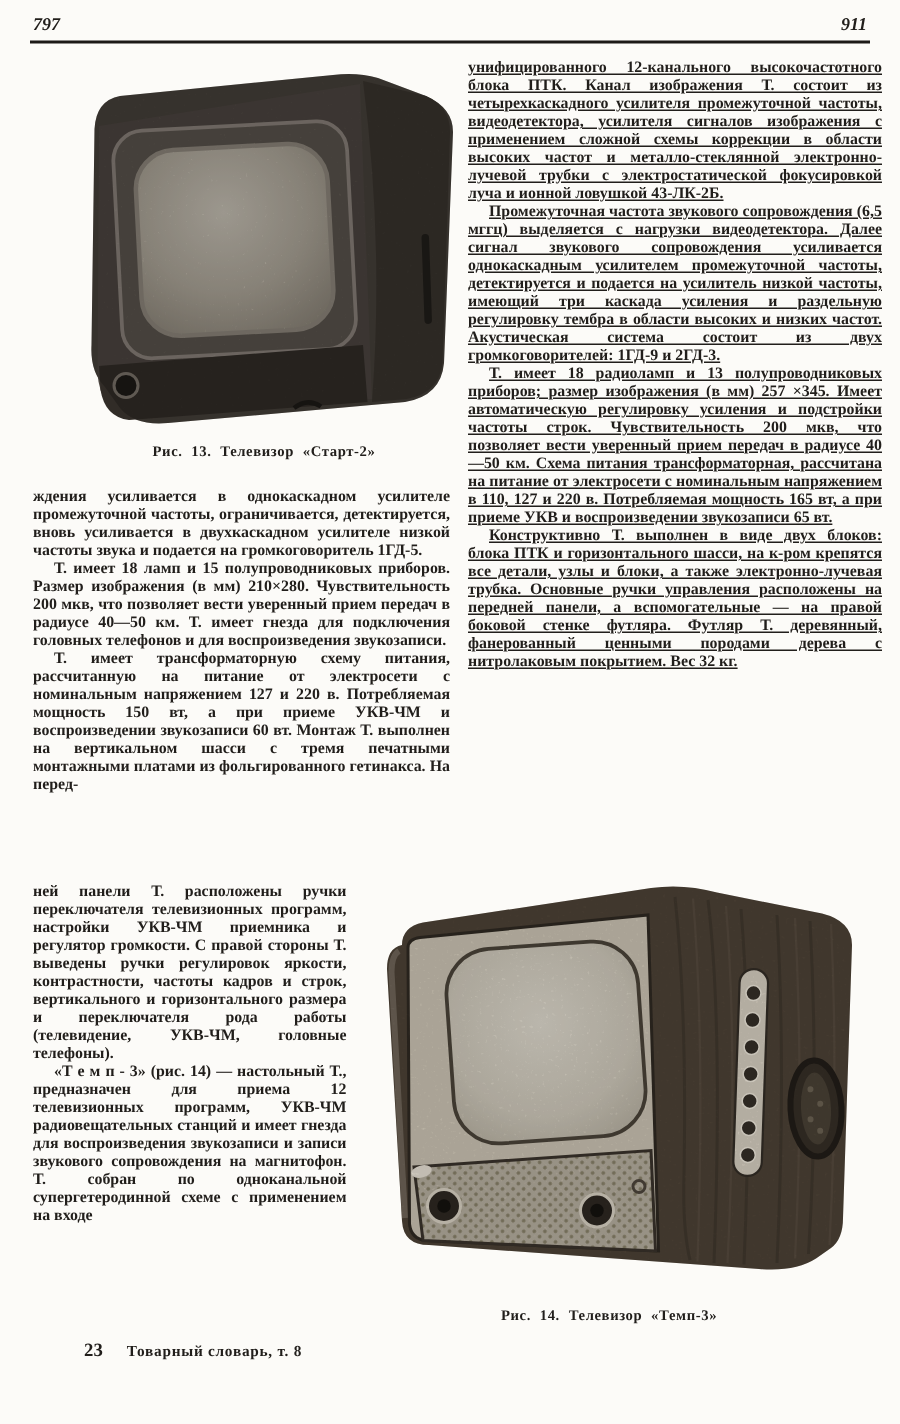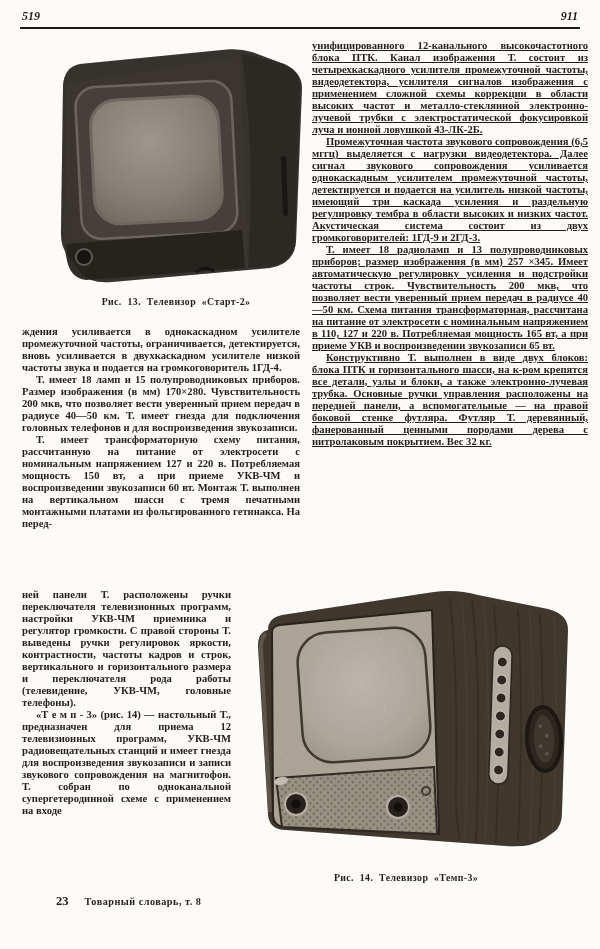--- a/index.html
+++ b/index.html
@@ -31,21 +31,21 @@
   
   #footer{position:absolute;left:56px;top:891px;font-family:"Liberation Serif",serif;}
   #footer .sig{font:bold 12.5px/14px "Liberation Serif",serif;margin-right:16px;}
   #footer .note{font:bold 10.2px/14px "Liberation Serif",serif;letter-spacing:.5px;}
 </style>
 </head>
 <body>
 
 <div id="page">
 
-  <span class="pagenum left">519</span>
+  <span class="pagenum left">797</span>
   <span class="pagenum right">911</span>
   <div class="rule"></div>
 
   <figure id="fig13">
     <svg width="260" height="244" viewBox="0 0 260 244">
       <defs>
         <radialGradient id="scr1" cx="45%" cy="35%" r="80%">
           <stop offset="0%" stop-color="#c8c2b6"></stop>
           <stop offset="55%" stop-color="#ada699"></stop>
           <stop offset="100%" stop-color="#8a8377"></stop>
@@ -68,22 +68,22 @@
       <path d="M20,200 L196,186 L199,224 L40,236 Q24,234 21,216 Z" fill="#312c27"></path>
       <circle cx="38" cy="213" r="8" fill="#1d1a17" stroke="#7a736a" stroke-width="2"></circle>
       <path d="M150,228 q9,-7 18,-1" stroke="#1d1a17" fill="none" stroke-width="3"></path>
       <rect x="236" y="112" width="5" height="60" rx="2.5" fill="#211e1a" transform="rotate(-2 238 142)"></rect>
       <rect x="10" y="0" width="250" height="244" filter="url(#n1)" opacity="0.22" clip-path="url(#clip1)"></rect>
     </svg>
     <figcaption>Рис. 13. Телевизор «Старт-2»</figcaption>
   </figure>
 
   <div id="left-full" class="textblock">
-    <p class="para">ждения усиливается в однокаскадном усилителе промежуточной частоты, ограничивается, детектируется, вновь усиливается в двухкаскадном усилителе низкой частоты звука и подается на громкоговоритель 1ГД-4.</p>
-    <p class="para indent">Т. имеет 18 ламп и 15 полупроводниковых приборов. Размер изображения (в мм) 170×280. Чувствительность 200 мкв, что позволяет вести уверенный прием передач в радиусе 40—50 км. Т. имеет гнезда для подключения головных телефонов и для воспроизведения звукозаписи.</p>
+    <p class="para">ждения усиливается в однокаскадном усилителе промежуточной частоты, ограничивается, детектируется, вновь усиливается в двухкаскадном усилителе низкой частоты звука и подается на громкоговоритель 1ГД-5.</p>
+    <p class="para indent">Т. имеет 18 ламп и 15 полупроводниковых приборов. Размер изображения (в мм) 210×280. Чувствительность 200 мкв, что позволяет вести уверенный прием передач в радиусе 40—50 км. Т. имеет гнезда для подключения головных телефонов и для воспроизведения звукозаписи.</p>
     <p class="para indent">Т. имеет трансформаторную схему питания, рассчитанную на питание от электросети с номинальным напряжением 127 и 220 в. Потребляемая мощность 150 вт, а при приеме УКВ-ЧМ и воспроизведении звукозаписи 60 вт. Монтаж Т. выполнен на вертикальном шасси с тремя печатными монтажными платами из фольгированного гетинакса. На перед-</p>
   </div>
   <div id="left-narrow" class="textblock">
     <p class="para">ней панели Т. расположены ручки переключателя телевизионных программ, настройки УКВ-ЧМ приемника и регулятор громкости. С правой стороны Т. выведены ручки регулировок яркости, контрастности, частоты кадров и строк, вертикального и горизонтального размера и переключателя рода работы (телевидение, УКВ-ЧМ, головные телефоны).</p>
     <p class="para indent">«Т е м п - 3» (рис. 14) — настольный Т., предназначен для приема 12 телевизионных программ, УКВ-ЧМ радиовещательных станций и имеет гнезда для воспроизведения звукозаписи и записи звукового сопровождения на магнитофон. Т. собран по одноканальной супергетеродинной схеме с применением на входе</p>
   </div>
 
   <div id="right-col" class="textblock">
     <p class="para">унифицированного 12-канального высокочастотного блока ПТК. Канал изображения Т. состоит из четырехкаскадного усилителя промежуточной частоты, видеодетектора, усилителя сигналов изображения с применением сложной схемы коррекции в области высоких частот и металло-стеклянной электронно-лучевой трубки с электростатической фокусировкой луча и ионной ловушкой 43-ЛК-2Б.</p>
     <p class="para indent">Промежуточная частота звукового сопровождения (6,5 мггц) выделяется с нагрузки видеодетектора. Далее сигнал звукового сопровождения усиливается однокаскадным усилителем промежуточной частоты, детектируется и подается на усилитель низкой частоты, имеющий три каскада усиления и раздельную регулировку тембра в области высоких и низких частот. Акустическая система состоит из двух громкоговорителей: 1ГД-9 и 2ГД-3.</p>

